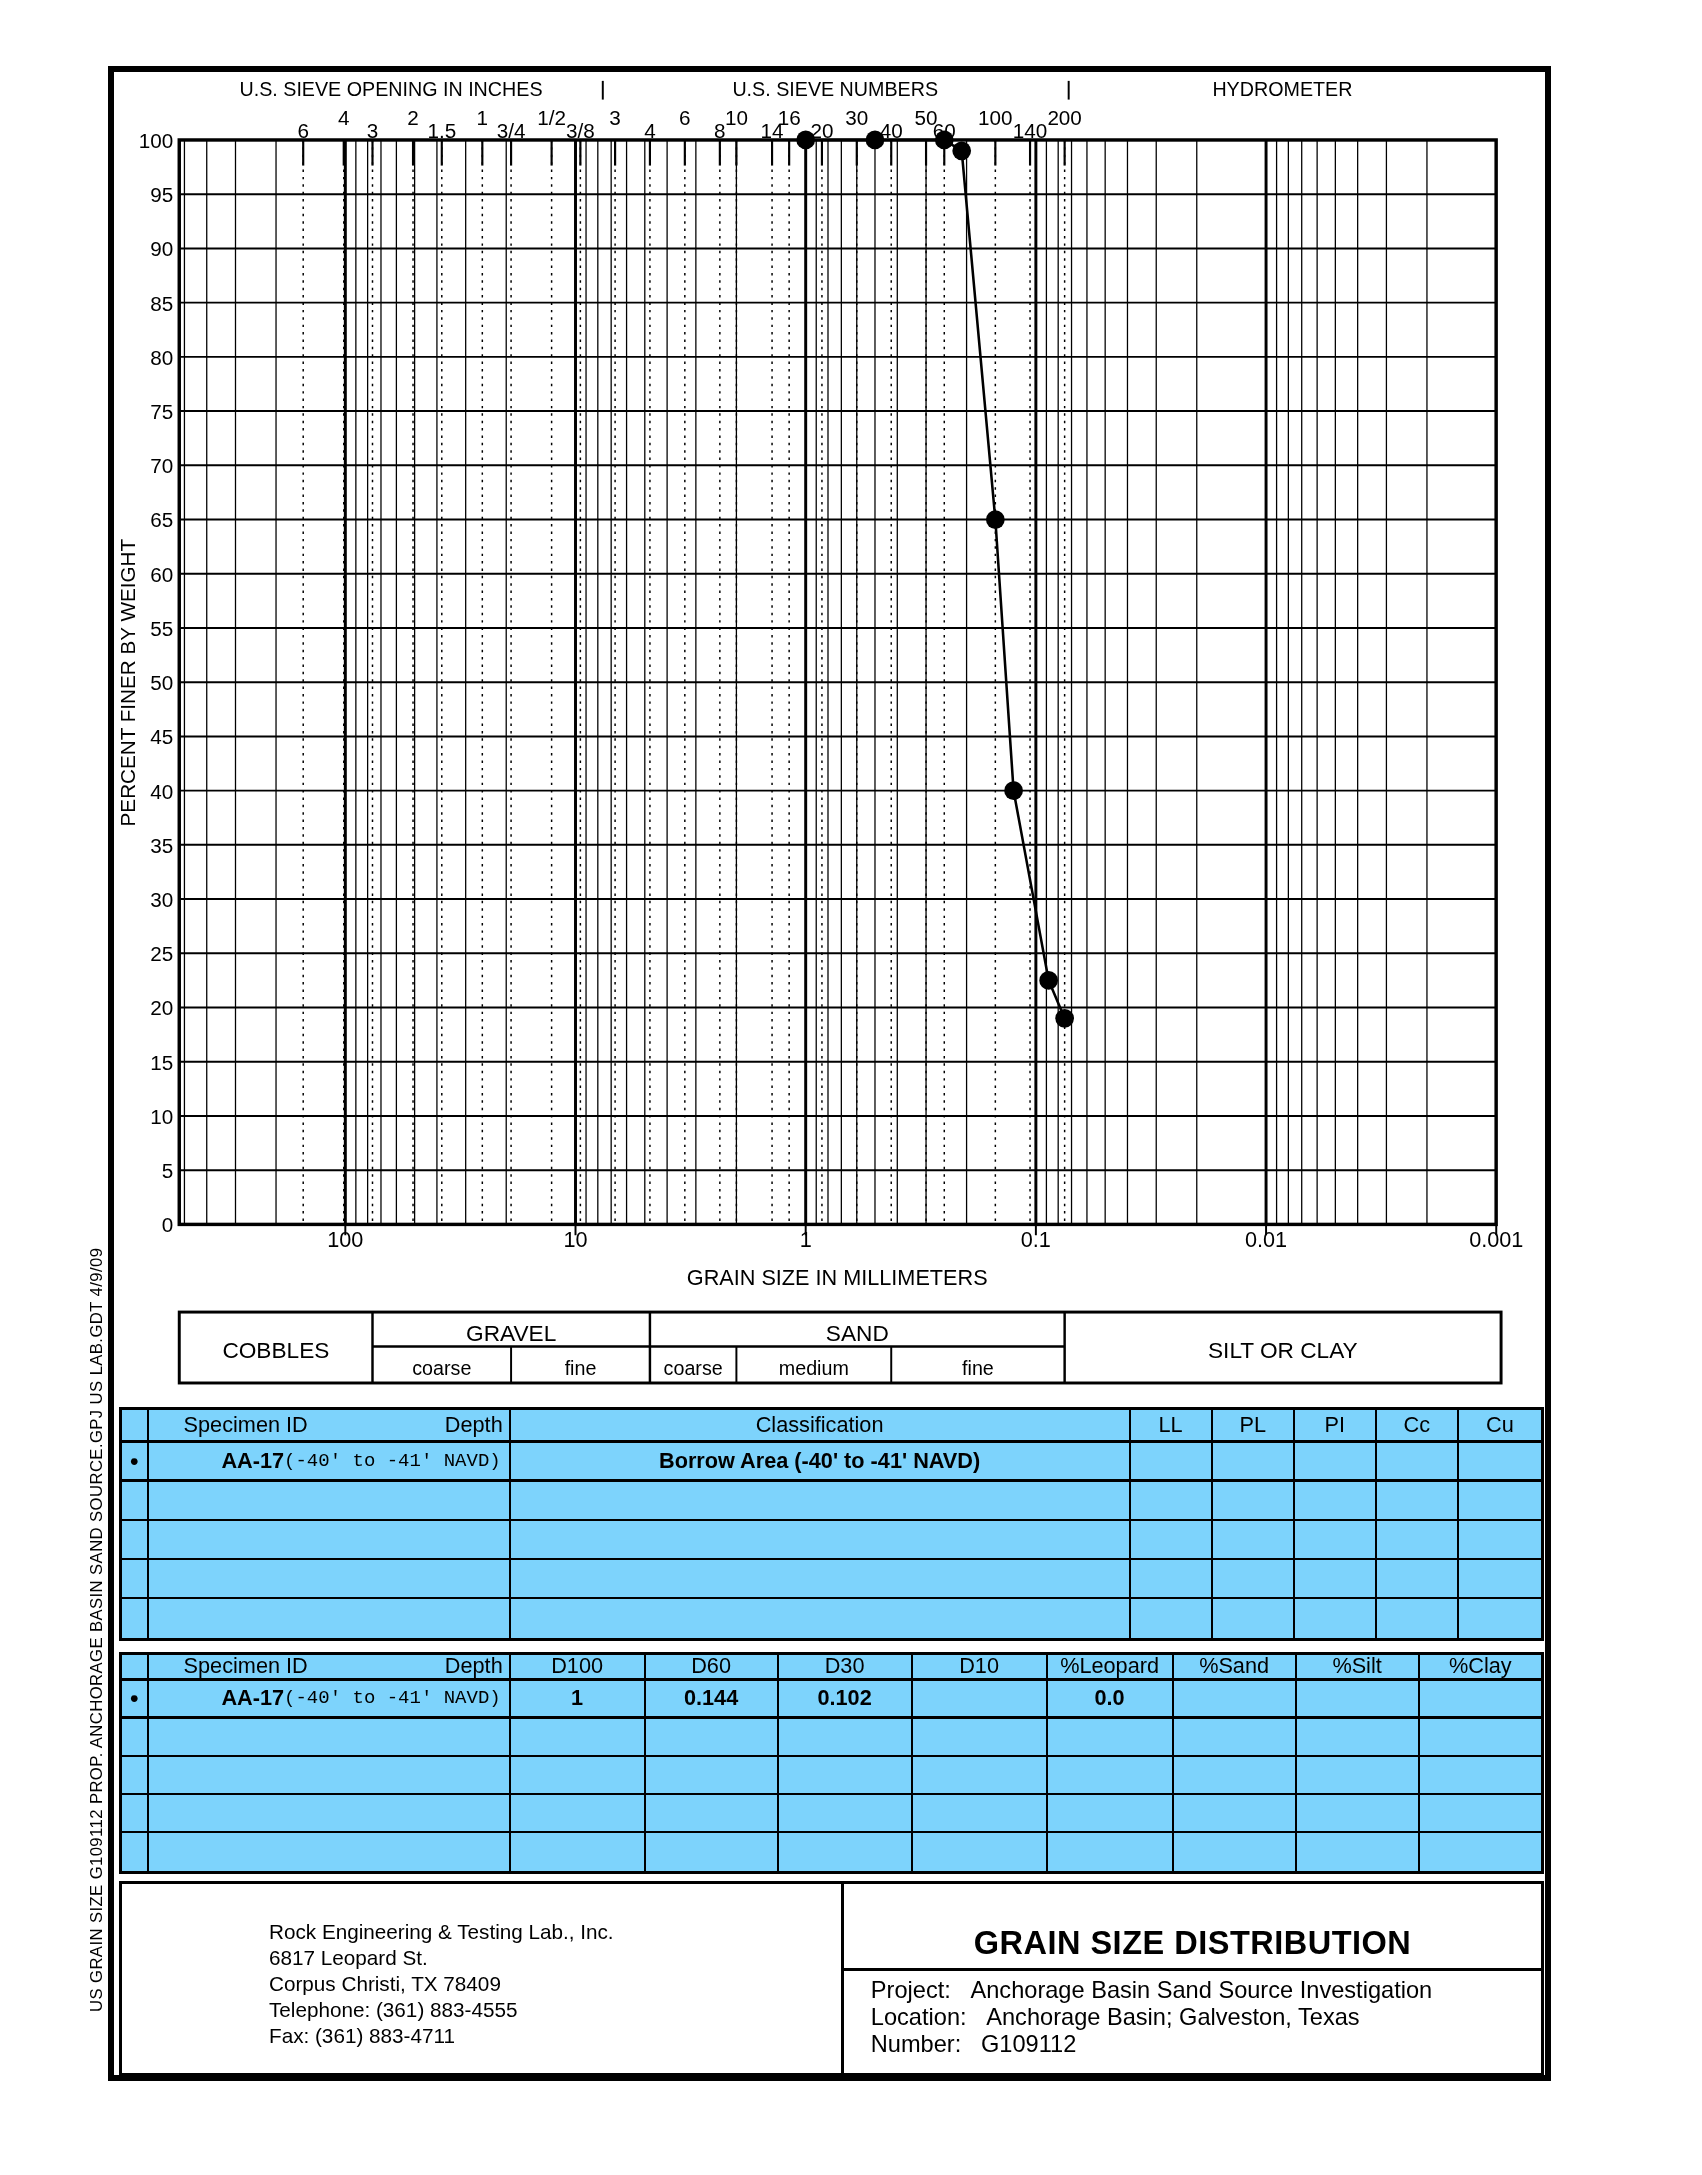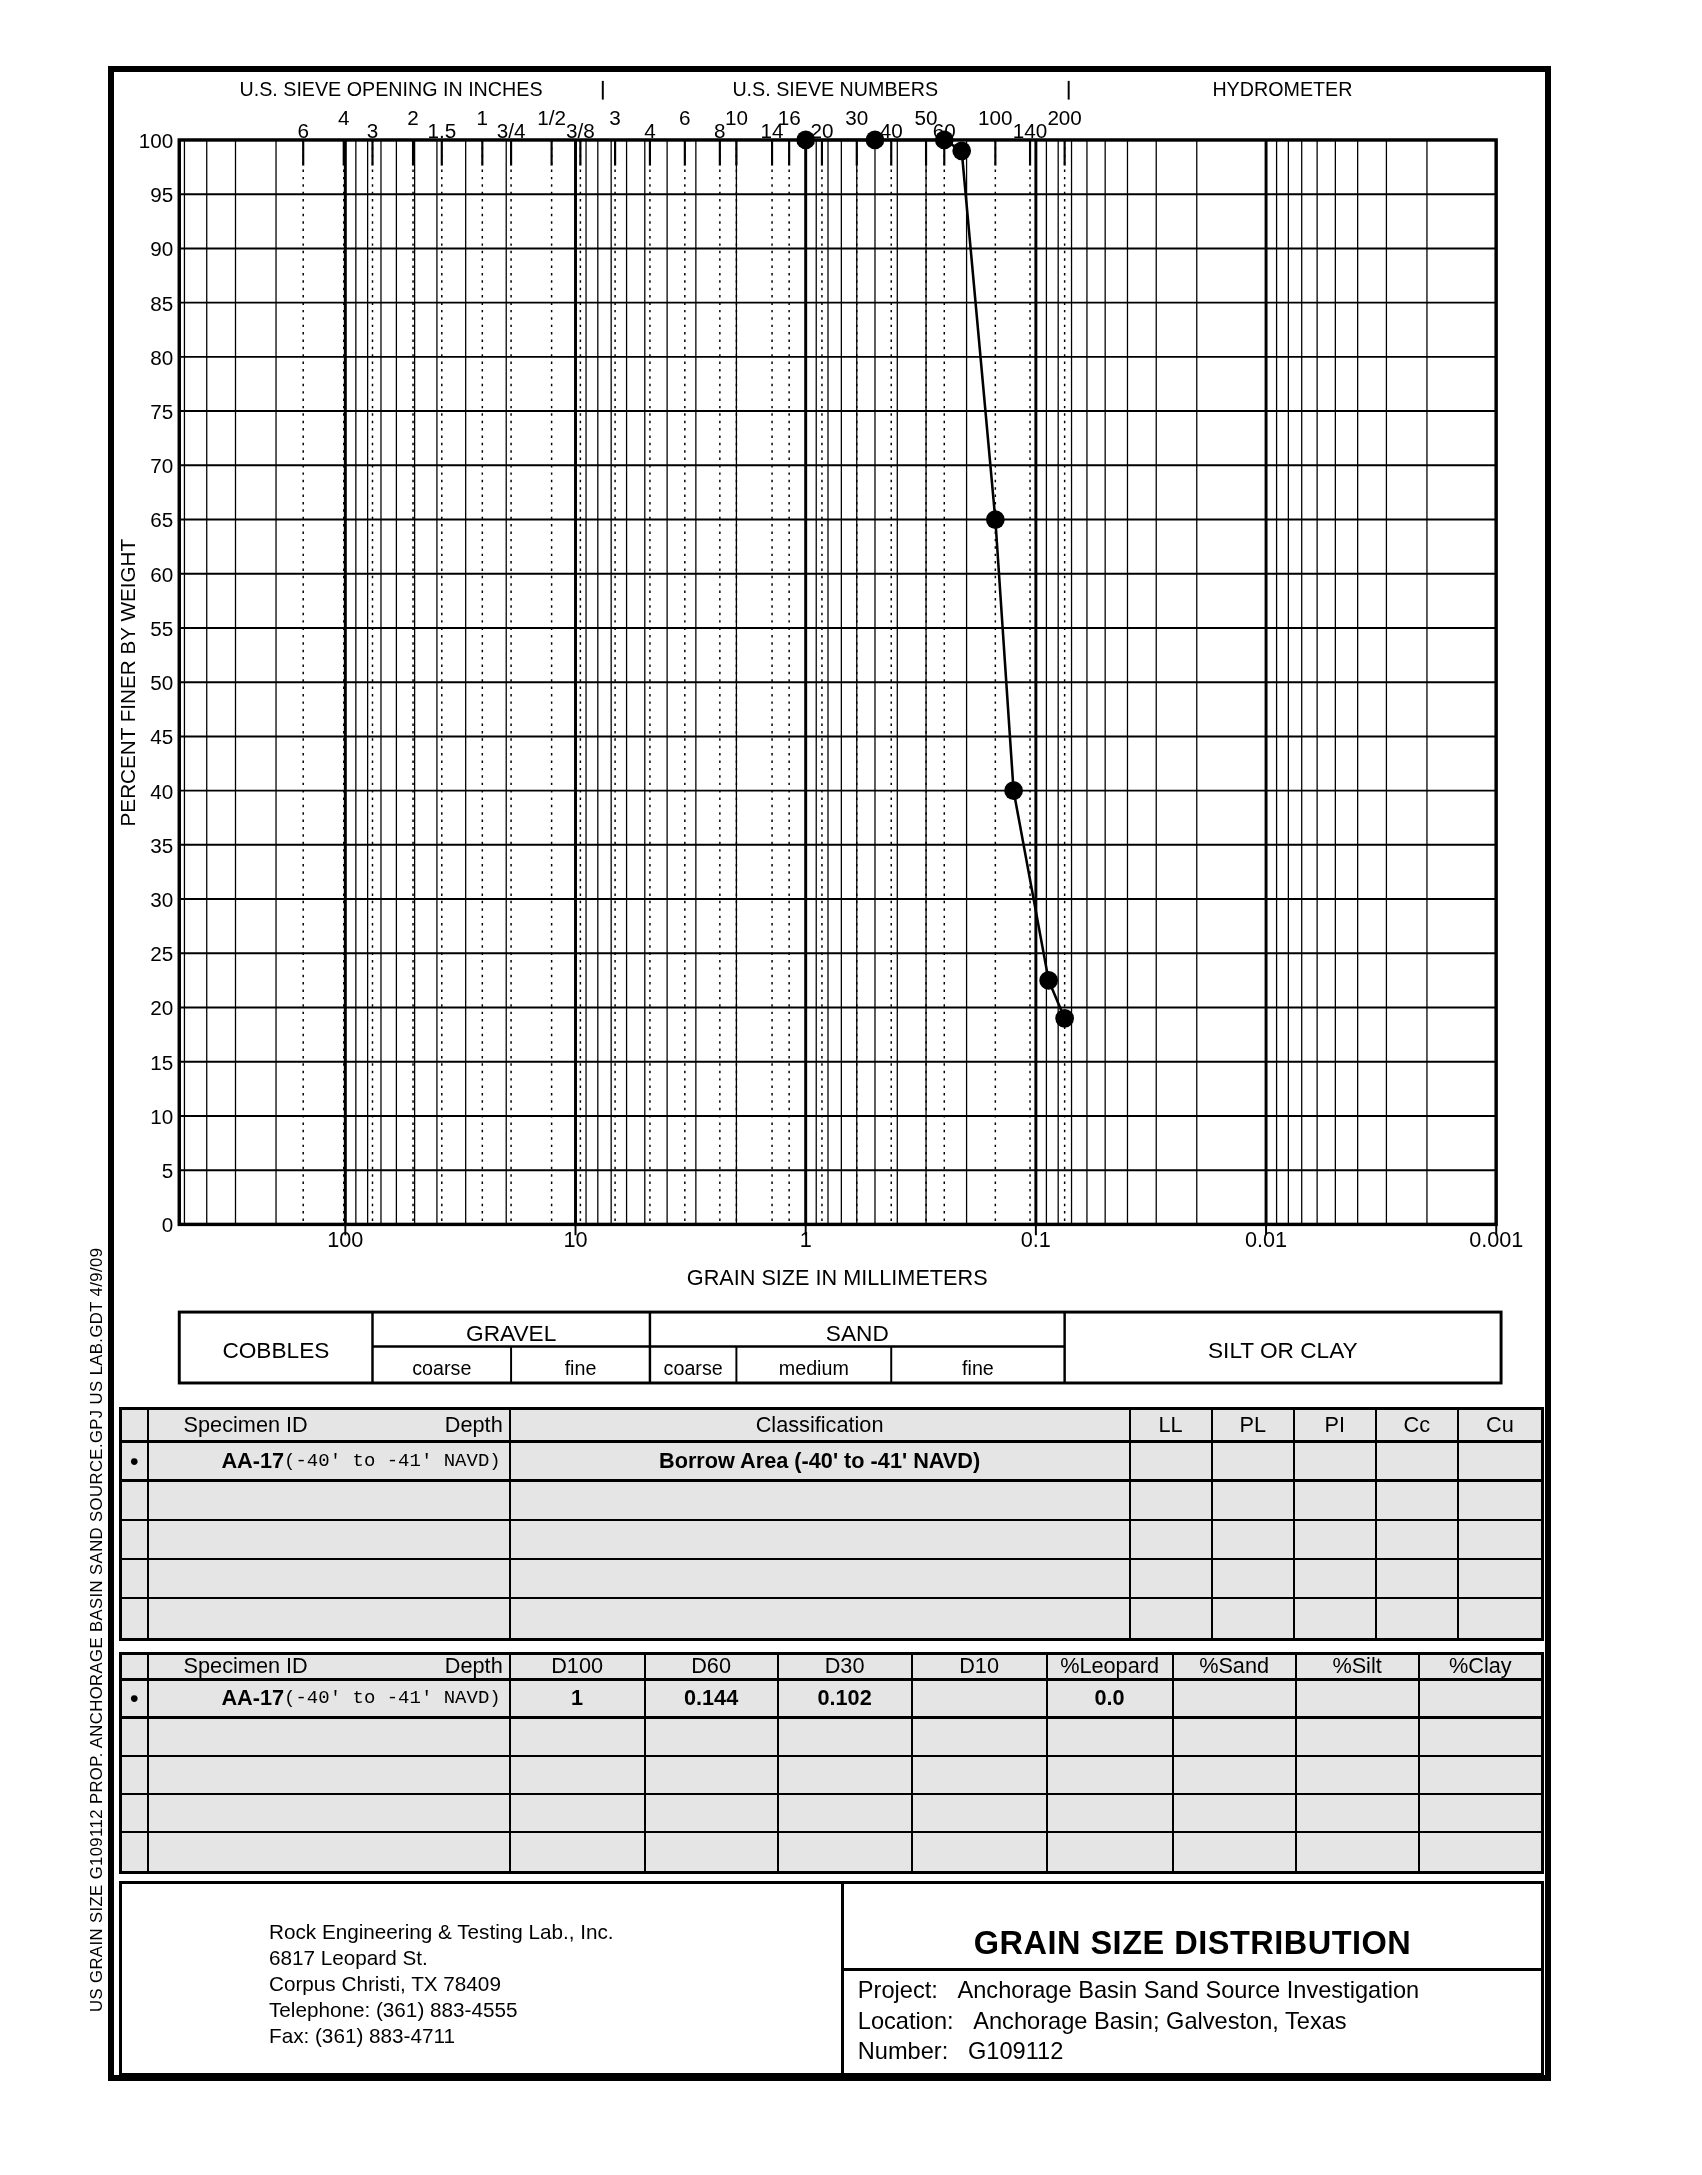--- a/index.html
+++ b/index.html
@@ -5,21 +5,21 @@
   html,body{margin:0;padding:0;background:#fff;}
   .page{position:relative;width:1702px;height:2175px;background:#fff;color:#000;
         font-family:"Liberation Sans",sans-serif;overflow:hidden;}
   .sheet-border{position:absolute;left:108px;top:66px;width:1443px;height:2015px;
         border:6.9px solid #000;box-sizing:border-box;}
   #chart{position:absolute;left:0;top:0;}
   #chart text{fill:#000;font-family:"Liberation Sans",sans-serif;}
   .sidebar-text{position:absolute;left:87px;top:2012px;transform-origin:0 0;
         transform:rotate(-90deg);white-space:nowrap;font-size:16.7px;letter-spacing:0.4px;}
   
-  .tbl{position:absolute;display:grid;border:3px solid #000;box-sizing:border-box;background:#e5e5e5;}
+  .tbl{position:absolute;display:grid;border:3px solid #000;box-sizing:border-box;background:#7dd3fc;}
   #table1{left:119px;top:1407px;width:1425px;
         grid-template-columns:26.6px 362px 620px repeat(5,1fr);
         grid-template-rows:32.5px repeat(5,39px);}
   #table2{left:119px;top:1652px;width:1425px;
         grid-template-columns:26.6px 362px 135px 133px 134px 135px 126px 123px 123px 1fr;
         grid-template-rows:25.6px repeat(5,38px);}
   .tbl .cell{border-right:2px solid #000;border-bottom:2px solid #000;box-sizing:border-box;
         display:flex;align-items:center;justify-content:center;font-size:21.7px;overflow:hidden;}
   .tbl .lastcol{border-right:none;}
   .tbl .th{border-bottom:3px solid #000;font-weight:normal;}
@@ -34,22 +34,22 @@
   
   .footer{position:absolute;left:119px;top:1881px;width:1425px;height:195px;
         border:3px solid #000;box-sizing:border-box;display:flex;background:#fff;}
   .f-left{width:722px;border-right:3px solid #000;box-sizing:border-box;position:relative;}
   .logo-box{position:absolute;left:-1px;top:5.9px;width:125px;height:179px;
         border:2px solid #000;box-sizing:border-box;}
   .company{position:absolute;left:133px;top:35px;font-size:20.7px;line-height:26px;margin-left:14px;}
   .f-right{flex:1;display:flex;flex-direction:column;}
   .f-title{height:50px;border-bottom:3px solid #000;display:flex;align-items:center;
         justify-content:center;font-size:32.5px;font-weight:bold;letter-spacing:0.5px;margin-top:34px;}
-  .f-info{flex:1;display:flex;flex-direction:column;justify-content:space-between;
-        padding:5.9px 0 7.9px 13.8px;}
+  .f-info{flex:1;display:flex;flex-direction:column;justify-content:flex-start;
+        padding:5.9px 0 7.9px 13.8px;margin-left:13px;}
   .f-row{font-size:23.6px;display:flex;}
   .f-row .lab{margin-right:19.7px;}
 </style>
 </head>
 <body>
 
 <div class="page">
 
   <div class="sidebar-text">US GRAIN SIZE  G109112 PROP. ANCHORAGE BASIN SAND SOURCE.GPJ  US LAB.GDT  4/9/09</div>
 

